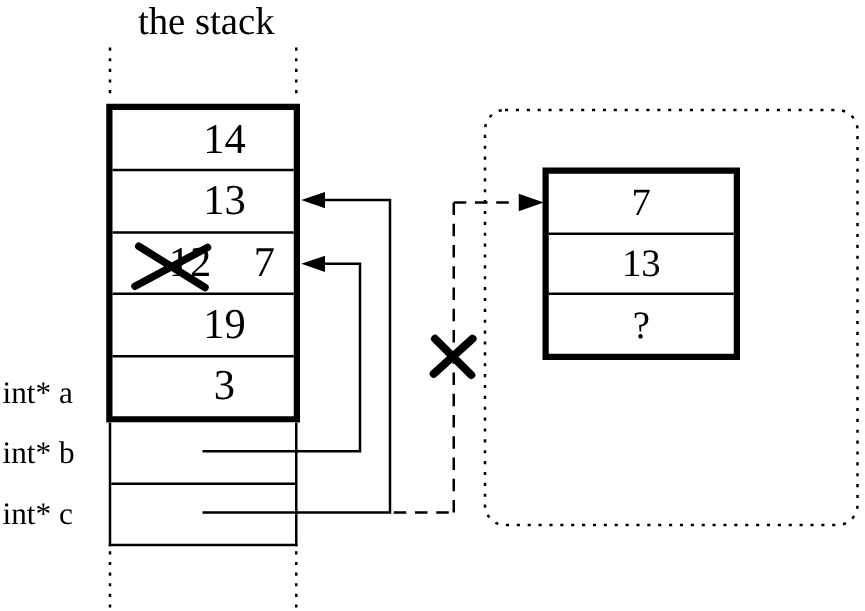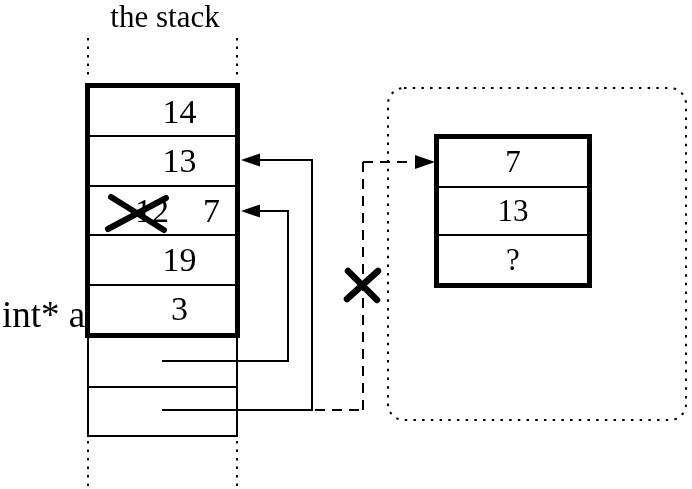--- a/index.html
+++ b/index.html
@@ -48,21 +48,21 @@
     left: 87px; top: 338px; width: 151px; height: 99px;
     border: 2px solid var(--ink); border-top: none;
     display: flex; flex-direction: column;
     background: var(--bg);
   }
   .prow { flex: 1; border-bottom: 2px solid var(--ink); }
   .prow.last { border-bottom: none; }
 
   .ptr-label {
     position: absolute; left: 2px;
-    height: 34px; line-height: 34px; font-size: 37px;
+    height: 34px; line-height: 34px; font-size: 25px;
     white-space: nowrap; color: var(--ink);
   }
   #label-a { top: 298px; }
   #label-b { top: 346px; }
   #label-c { top: 395px; }
 
   
   #heap-box {
     position: absolute;
     left: 434px; top: 134px; width: 158px; height: 154px;
@@ -110,20 +110,22 @@
       <span class="val">3</span>
     </div>
   </div>
 
   <div id="ptr-rows">
     <div class="prow"></div>
     <div class="prow last"></div>
   </div>
 
   <div class="ptr-label" id="label-a">int* a</div>
+  <div class="ptr-label" id="label-b">int* b</div>
+  <div class="ptr-label" id="label-c">int* c</div>
 
   <div id="heap-box">
     <div class="hrow">
       <span>7</span>
     </div>
     <div class="hrow">
       <span>13</span>
     </div>
     <div class="hrow last">
       <span>?</span>

